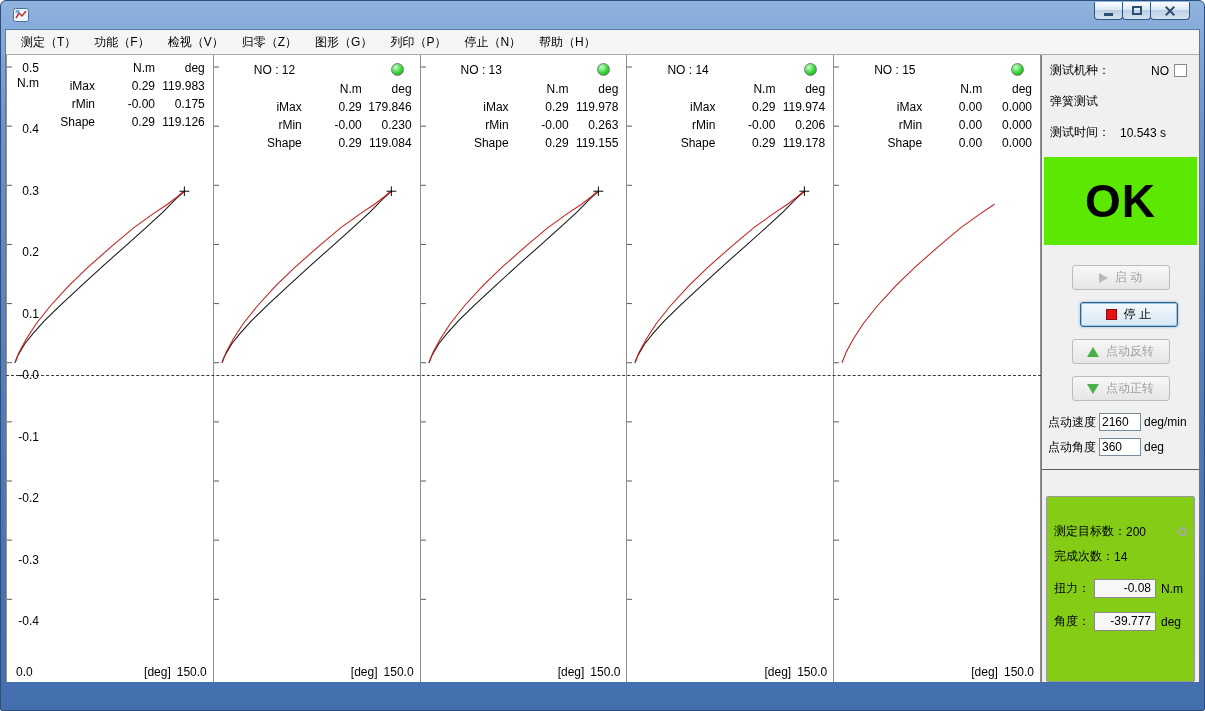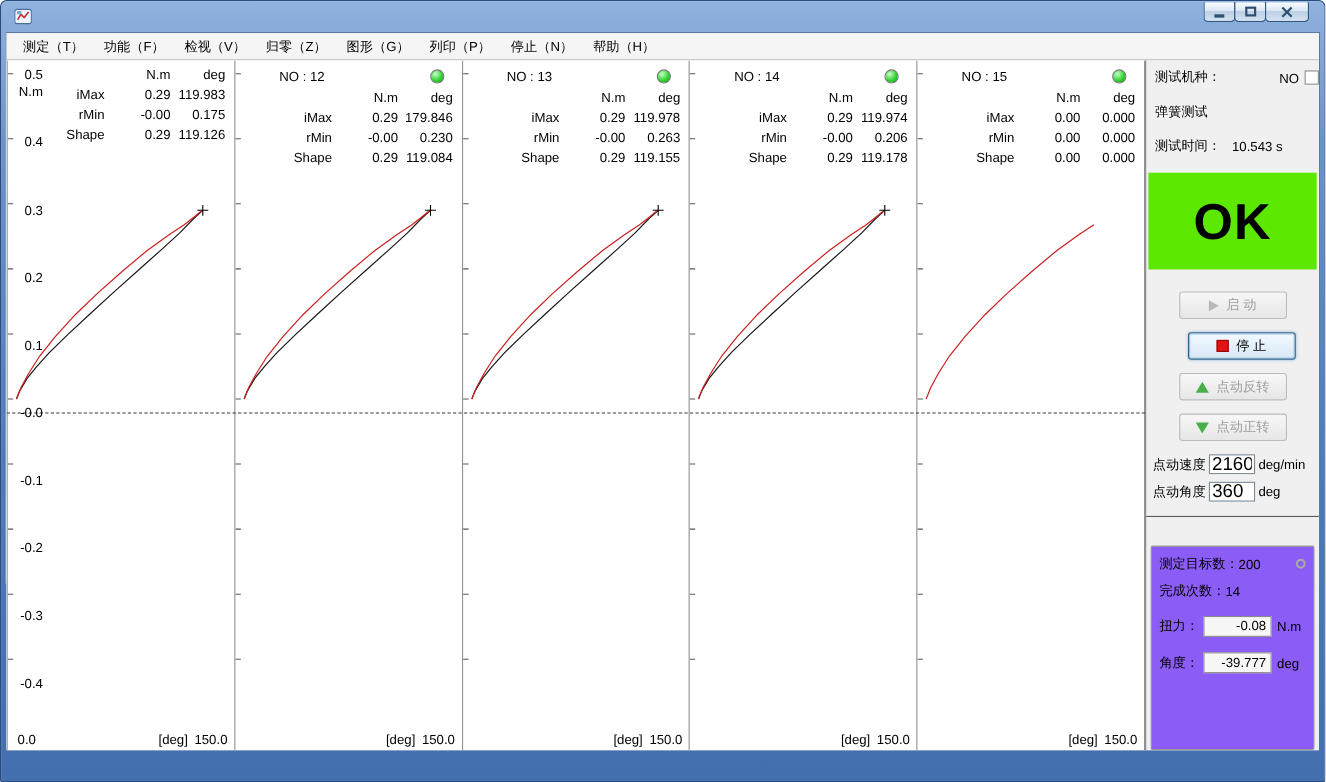--- a/index.html
+++ b/index.html
@@ -39,39 +39,39 @@
   .pr span { text-align:right; }
   .pr .c2 { padding-right:8px; }
   .pxlab { position:absolute; right:6px; bottom:3px; display:flex; gap:6px; z-index:2; }
   .zero-line { position:absolute; left:0; right:0; top:320px; border-top:1px dashed #3a3a3a; z-index:1; }
   .y-labels { position:absolute; left:3px; top:0; width:32px; height:100%; z-index:3; }
   .ylab { position:absolute; width:30px; text-align:right; }
   .origin-label { position:absolute; left:10px; bottom:3px; z-index:3; }
 
   
   .sidebar { width:158px; flex:none; background:#f0f0f0; border-left:1px solid #7a7a7a; display:flex; flex-direction:column; }
-  .sb-info { padding:7px 0 0 8px; }
+  .sb-info { padding:7px 12px 0 8px; }
   .sb-row { display:flex; align-items:center; margin-bottom:14px; }
   .sb-no { margin-left:auto; }
   .checkbox { width:13px; height:13px; border:1px solid #8a8a8a; background:#fff; margin-left:5px; flex:none; }
   .sb-time-val { margin-left:10px; }
   .ok-box { margin:2px 2px 0 2px; height:88px; display:flex; align-items:center; justify-content:center; }
   .ok-text { font-size:46px; font-weight:bold; color:#000; letter-spacing:1px; }
   .btn-col { margin-top:20px; display:flex; flex-direction:column; align-items:center; }
   .sb-btn { width:98px; height:25px; margin-bottom:12px; display:flex; align-items:center; justify-content:center; gap:7px; font-family:"Liberation Sans",sans-serif; font-size:12px; border-radius:3px; cursor:default; }
   .sb-btn.disabled { background:linear-gradient(180deg,#f7f7f7,#e6e6e6); border:1px solid #bcbcbc; color:#9e9e9e; }
   .sb-btn.active { background:linear-gradient(180deg,#f3f9fe,#d7e8f6); border:1px solid #2c628c; box-shadow:0 0 0 1px #9cc3e0 inset, 0 0 3px #8fb8d8; color:#000;margin-left:16px; }
   .tri-play { width:0; height:0; border-top:5px solid transparent; border-bottom:5px solid transparent; border-left:9px solid #b8b8b8; }
   .sq-stop { width:11px; height:11px; background:#e41212; border:1px solid #8f0a0a; }
   .tri-up { width:0; height:0; border-left:6px solid transparent; border-right:6px solid transparent; border-bottom:10px solid #49b049; }
   .tri-down { width:0; height:0; border-left:6px solid transparent; border-right:6px solid transparent; border-top:10px solid #49b049; }
   .jog-row { display:flex; align-items:center; padding:0 6px; margin-bottom:7px; gap:3px; }
-  .jog-row input { width:42px; height:18px; border:1px solid #7a8a99; background:#fff; font-family:"Liberation Sans",sans-serif; font-size:17px; padding:0 2px; }
+  .jog-row input { width:42px; height:18px; border:1px solid #7a8a99; background:#fff; font-family:"Liberation Sans",sans-serif; font-size:12px; padding:0 2px; }
   .sb-sep { border-top:1px solid #5a5a5a; margin-top:6px; }
-  .group-box { margin:26px 4px 0 4px; border:1px solid #999; background:#8b5cf6; padding:7px 7px; height:186px; border-radius:2px; }
+  .group-box { margin:26px 4px 0 4px; border:1px solid #999; background:#84cc16; padding:26px 7px; height:186px; border-radius:2px; }
   .gb-row { display:flex; align-items:center; margin-bottom:8px; }
   .gb-row.valrow { margin-top:14px; }
   .circle-ind { width:9px; height:9px; border:2px solid #a8a8a8; border-radius:50%; margin-left:auto; }
   .val-box { width:62px; height:19px; line-height:17px; border:1px solid #8a8a8a; background:#f7f7f7; text-align:right; padding-right:4px; margin:0 5px 0 4px; }
 </style>
 </head>
 <body>
 
 <div class="window">
 

